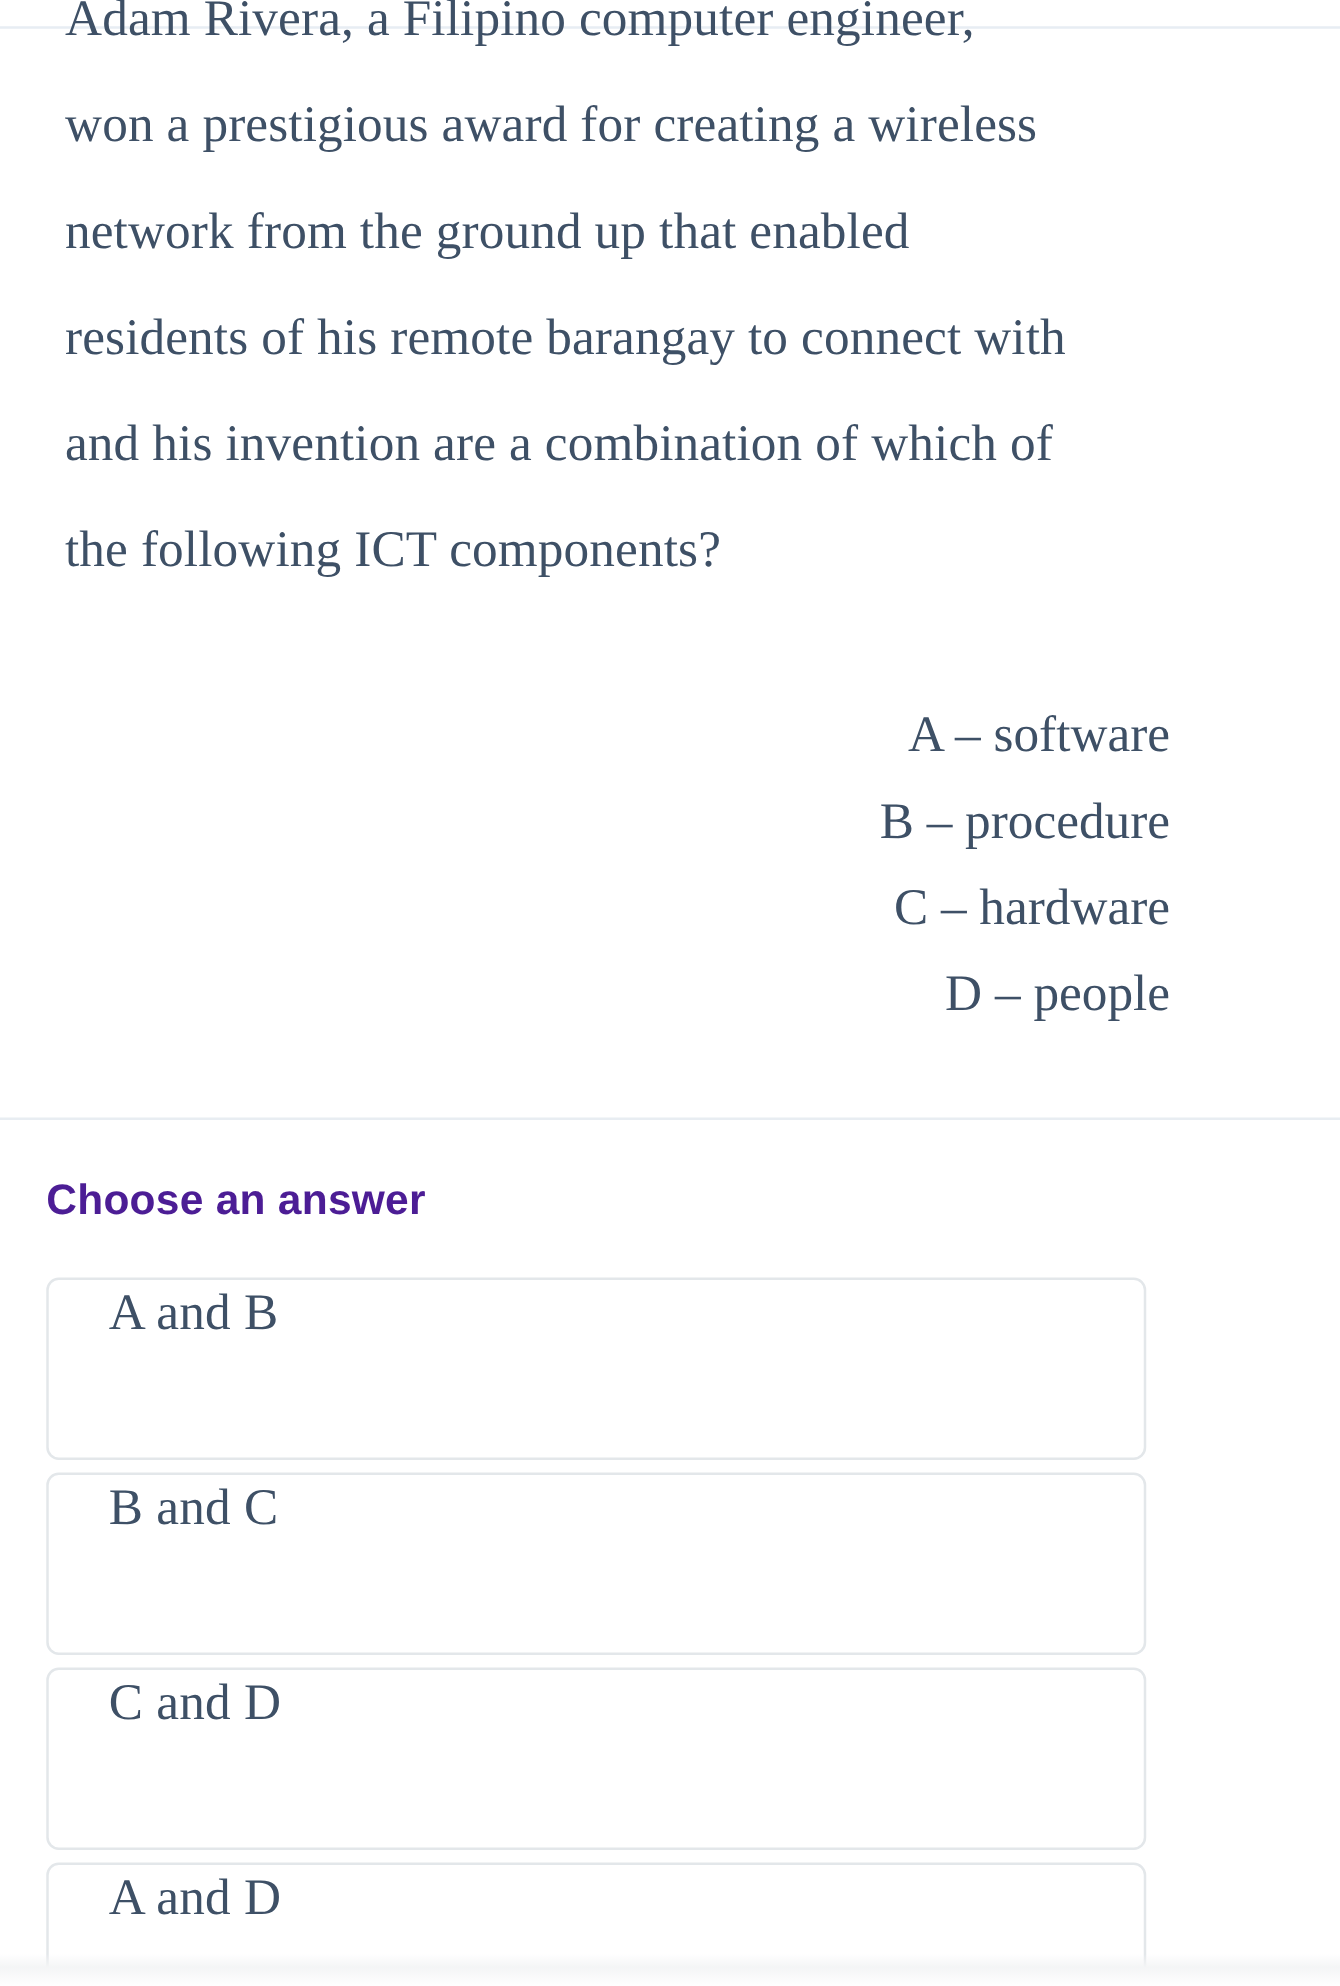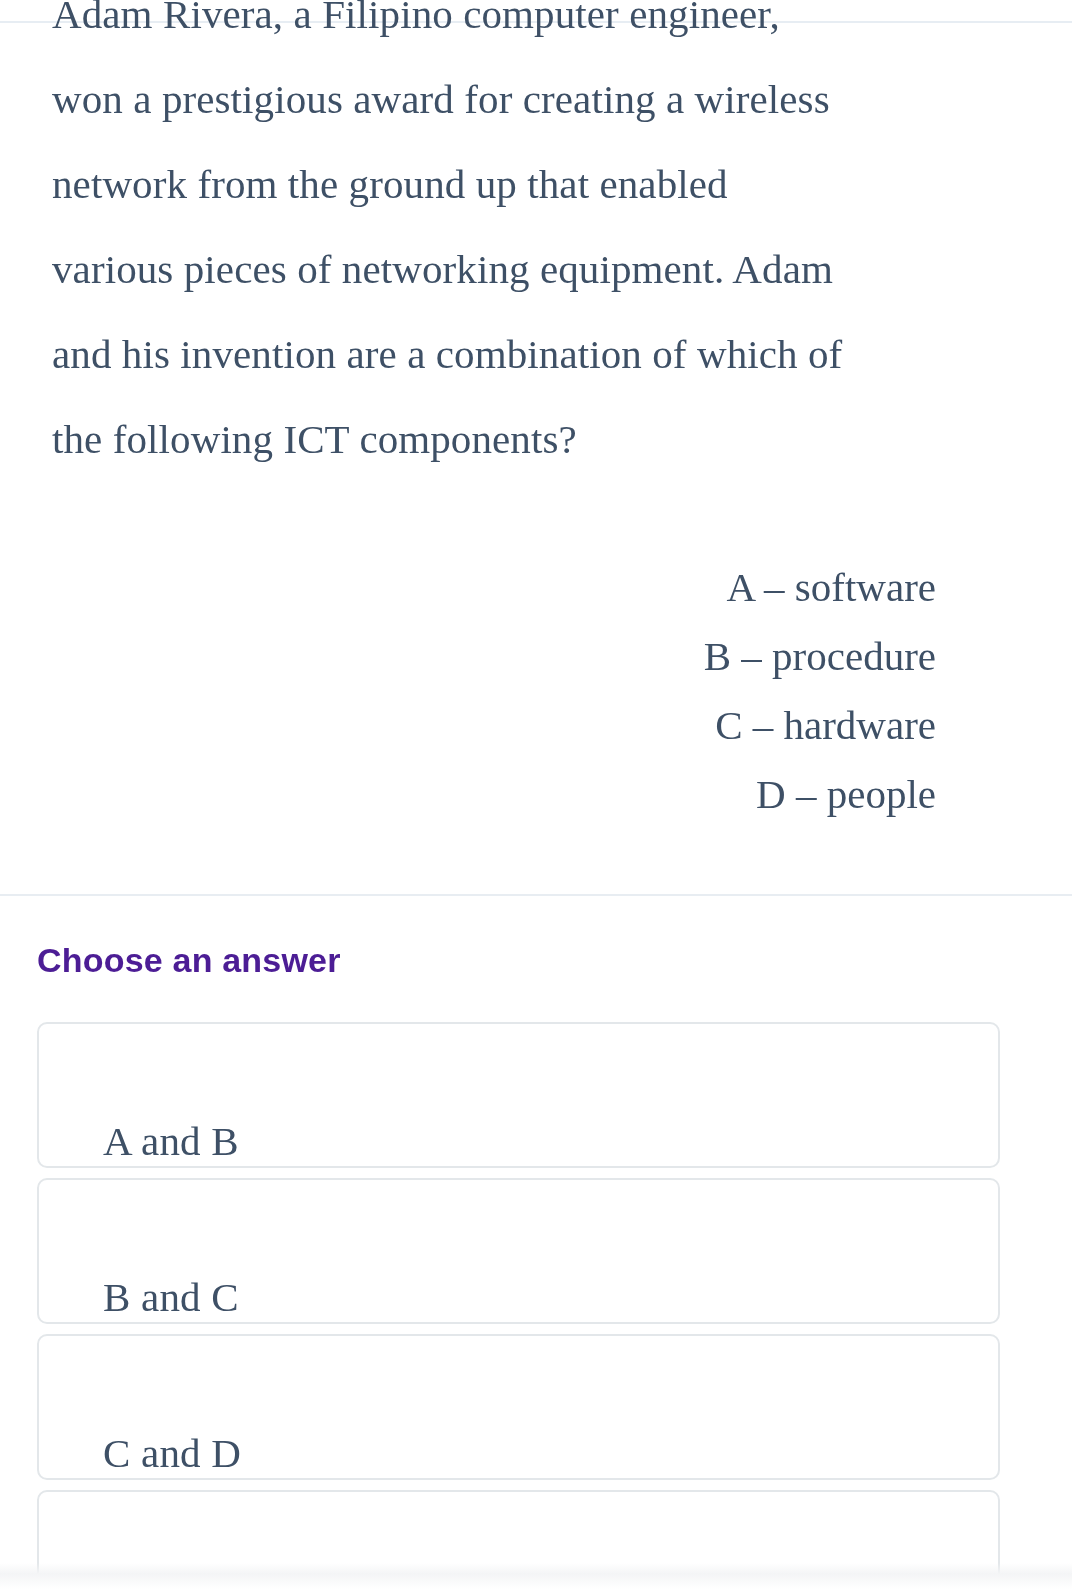--- a/index.html
+++ b/index.html
@@ -102,29 +102,29 @@
   
   .answers {
     position: absolute;
     left: 37px;
     top: 1022px;
     width: 988px;
   }
 
   .answer-card {
     box-sizing: border-box;
-    width: 963px;
+    width: 880px;
     height: 146px;
     margin-bottom: 10px;
     background: #ffffff;
     border: 2px solid #e3e7ea;
     border-radius: 10px;
     display: flex;
-    align-items: flex-end;
-    padding-left: 64px;
+    align-items: flex-start;
+    padding-left: 48px;
     cursor: pointer;
   }
 
   .answer-card .answer-text {
     font-family: "Liberation Serif", serif;
     font-size: 41px;
     line-height: 50px;
     color: #3e5066;
     letter-spacing: 0.2px;
   }
@@ -146,21 +146,21 @@
 <div class="screen">
 
   <div class="top-rule"></div>
 
   <div class="question-block">
 
     <div class="question-body">
       <p>Adam Rivera, a Filipino computer engineer,</p>
       <p>won a prestigious award for creating a wireless</p>
       <p>network from the ground up that enabled</p>
-      <p>various pieces of networking equipment. Adam</p>
+      <p>residents of his remote barangay to connect with</p>
       <p>and his invention are a combination of which of</p>
       <p>the following ICT components?</p>
     </div>
 
     <div class="stem-options">
       <div class="opt">A – software</div>
       <div class="opt"> B – procedure</div>
       <div class="opt"> C – hardware</div>
       <div class="opt"> D – people</div>
     </div>

